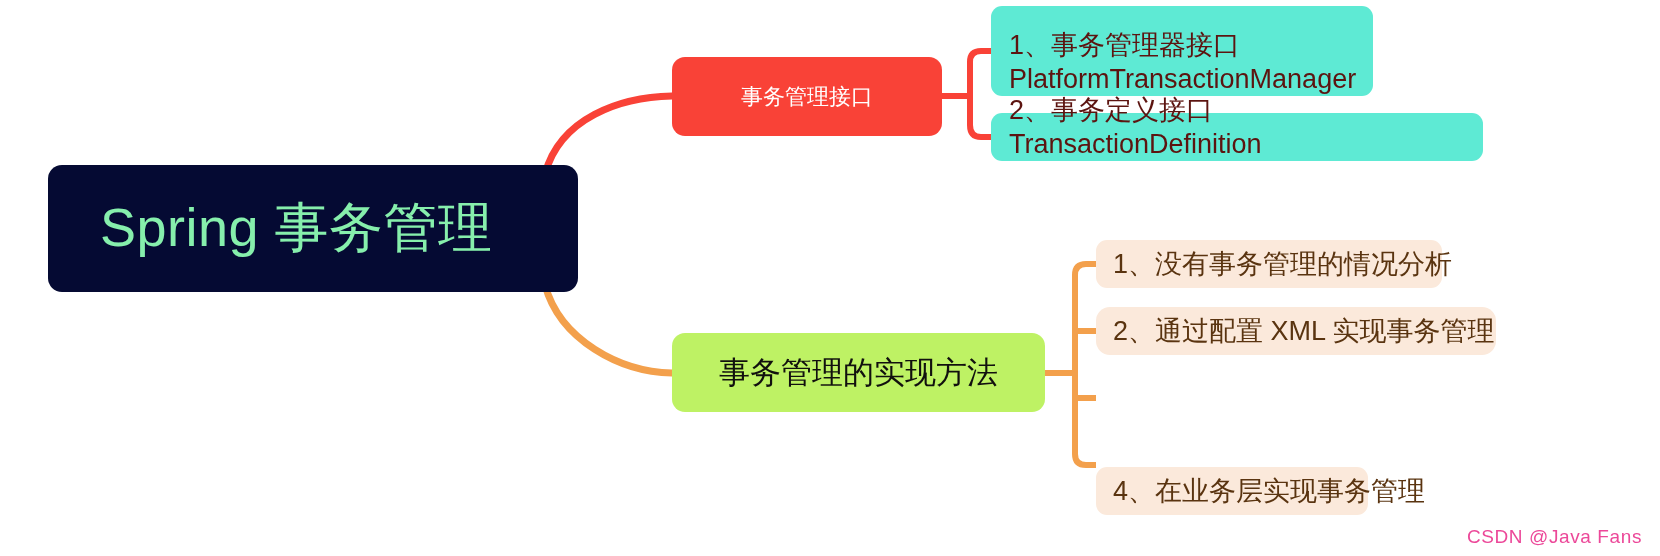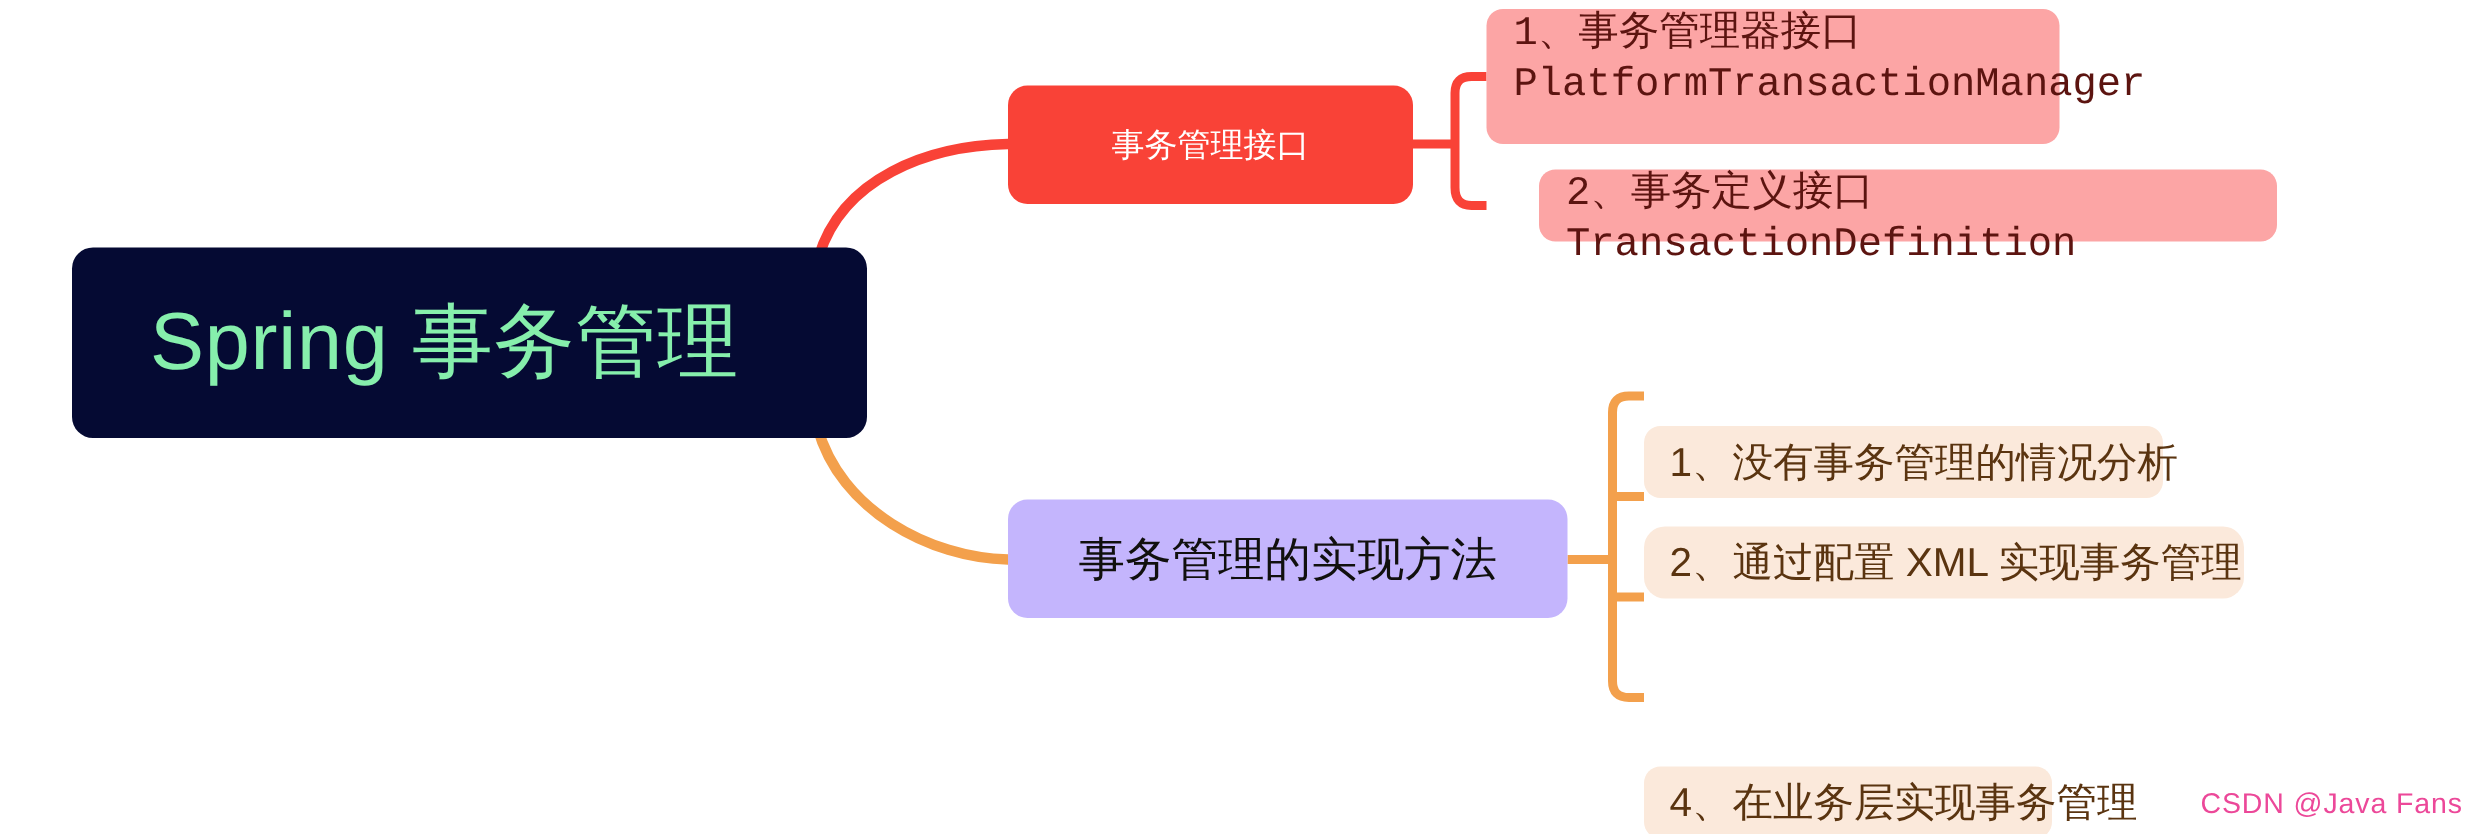--- a/index.html
+++ b/index.html
@@ -60,66 +60,63 @@
     font-size: 22px;
     justify-content: center;
   }
 
   
   .node-orange {
     left: 672px;
     top: 333px;
     width: 373px;
     height: 79px;
-    background: #c4b5fd;
+    background: #bef264;
     border-radius: 13px;
     color: #11100e;
     font-size: 31px;
     justify-content: center;
   }
 
   
   .leaf-pink {
-    background: #fca5a5;
+    background: #5eead4;
     border-radius: 11px;
     color: #5c1410;
     font-size: 27px;
     padding: 0 18px;
     line-height: 1.26;
     white-space: pre-line;
     display: flex;
-    align-items: flex-start;
-    font-family: Liberation Mono, monospace;
+    align-items: flex-end;
   }
   .leaf-pink-1 {
     left: 991px;
     top: 6px;
     width: 382px;
     height: 90px;
   }
   .leaf-pink-2 {
     left: 991px;
     top: 113px;
     width: 492px;
     height: 48px;
-    margin-left: 35px;
   }
 
   
   .leaf-cream {
     background: #fbe9db;
     border-radius: 11px;
     color: #5a3410;
     font-size: 27px;
     padding: 0 17px;
     height: 48px;
     display: flex;
     align-items: center;
     white-space: pre;
-    margin-top: 44px;
   }
   .leaf-cream-1 { left: 1096px; top: 240px; width: 346px; }
   .leaf-cream-2 { left: 1096px; top: 307px; width: 400px; border-radius: 14px; }
   .leaf-cream-3 { left: 1096px; top: 374px; width: 324px; }
   .leaf-cream-4 { left: 1096px; top: 467px; width: 272px; }
 
   .watermark {
     position: absolute;
     right: 18px;
     bottom: 8px;

